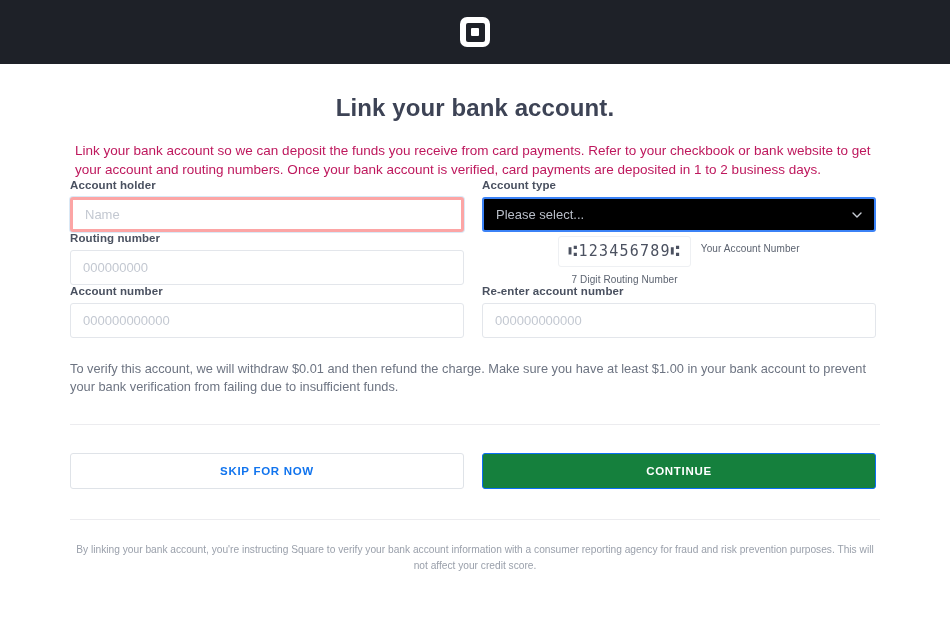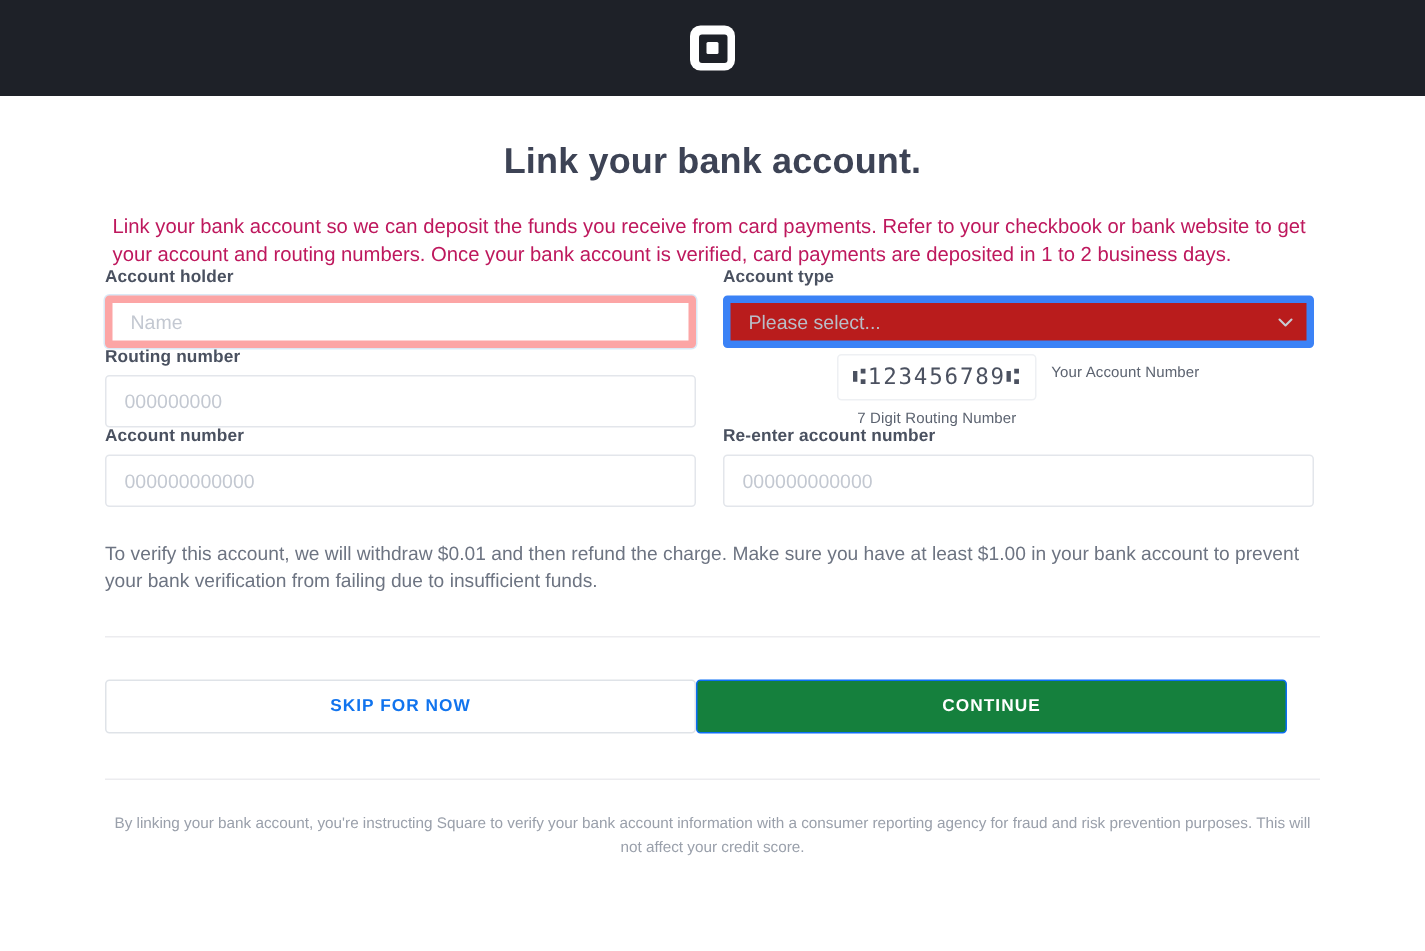--- a/index.html
+++ b/index.html
@@ -85,31 +85,31 @@
     border-radius: 3px;
     background: #ffffff;
     font-family: "Liberation Sans", sans-serif;
     font-size: 13px;
     color: #3d4355;
     padding: 0 12px;
     outline: none;
   }
   .input::placeholder { color: #c3c8d1; }
   .input.focused {
-    border: 5px solid #fca5a5;
+    border: 3px solid #fca5a5;
     box-shadow: 0 0 0 1px rgba(107,168,221,.25);
   }
 
   .select-wrap { position: relative; }
   .select-box {
     width: 100%;
     height: 35px;
-    border: 5px solid #3b82f6;
-    border-radius: 3px;
-    background: #b91c1c;
+    border: 2px solid #3b82f6;
+    border-radius: 3px;
+    background: #000000;
     display: flex;
     align-items: center;
     padding: 0 12px;
     font-size: 13px;
     color: #b9bec8;
   }
   .chevron {
     position: absolute;
     right: 14px;
     top: 13px;
@@ -155,20 +155,21 @@
 
   .divider {
     height: 1px;
     background: #ececef;
     margin-top: 28px;
   }
 
   
   .buttons {
     display: flex;
+    gap: 18px;
     margin-top: 28px;
   }
   .btn {
     width: 394px;
     height: 36px;
     border-radius: 3px;
     font-family: "Liberation Sans", sans-serif;
     font-size: 11.5px;
     font-weight: bold;
     letter-spacing: .7px;

